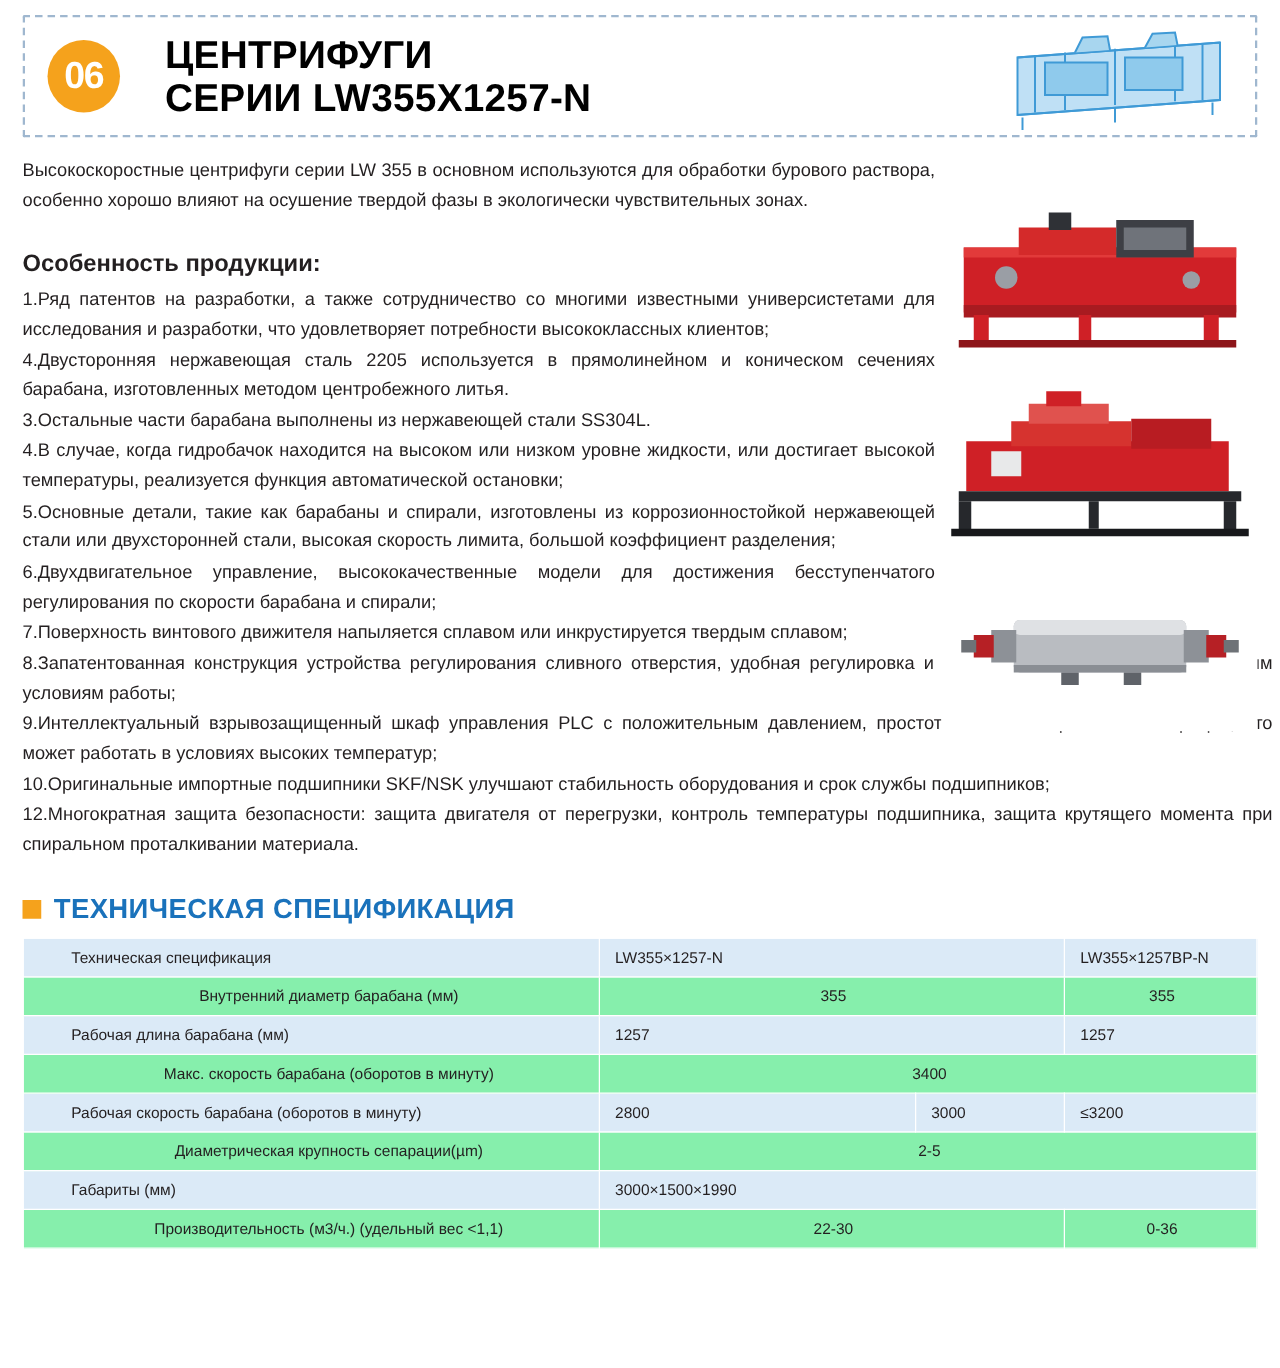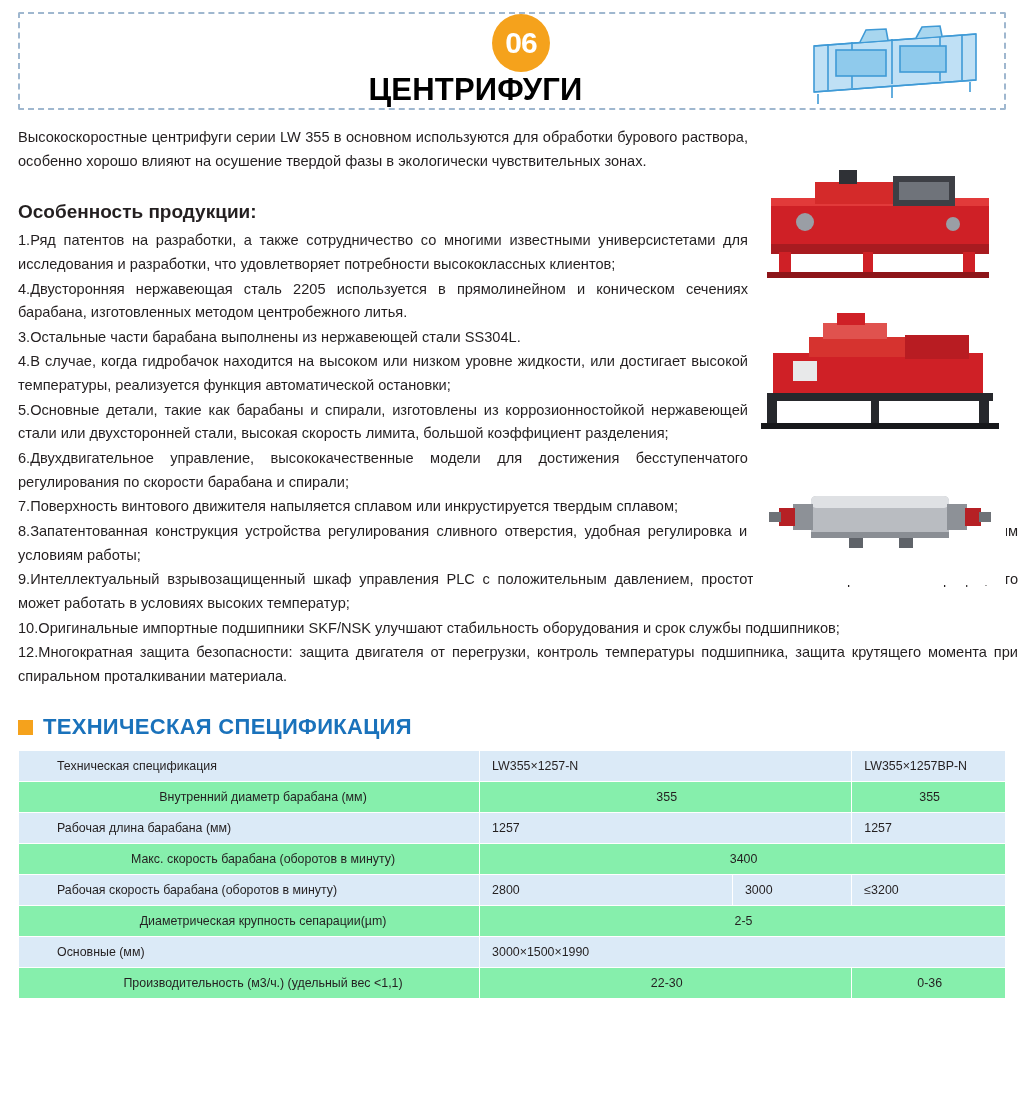--- a/index.html
+++ b/index.html
@@ -27,21 +27,20 @@
     position: relative;
     margin-top: 12px;
     height: 98px;
     border: 2px dashed #9fb7cf;
     border-radius: 2px;
     box-sizing: border-box;
     display: flex;
     align-items: center;
     padding-left: 18px;
     overflow: hidden;
-    flex-direction: column;
   }
   .badge {
     width: 58px;
     height: 58px;
     border-radius: 50%;
     background: #f5a21c;
     color: #ffffff;
     font-size: 30px;
     font-weight: bold;
     display: flex;
@@ -297,21 +296,21 @@
         <td class="c1">Рабочая скорость барабана (оборотов в минуту)</td>
         <td class="val c2">2800</td>
         <td class="val c3">3000</td>
         <td class="val c4">≤3200</td>
       </tr>
       <tr class="alt">
         <td class="c1">Диаметрическая крупность сепарации(µm)</td>
         <td class="val" colspan="3">2-5</td>
       </tr>
       <tr>
-        <td class="c1">Основные (мм)</td>
+        <td class="c1">Габариты (мм)</td>
         <td class="val" colspan="3">3000×1500×1990</td>
       </tr>
       <tr class="alt">
         <td class="c1">Производительность (м3/ч.) (удельный вес &lt;1,1)</td>
         <td class="val c2" colspan="2">22-30</td>
         <td class="val c4">0-36</td>
       </tr>
     </tbody>
   </table>
 

